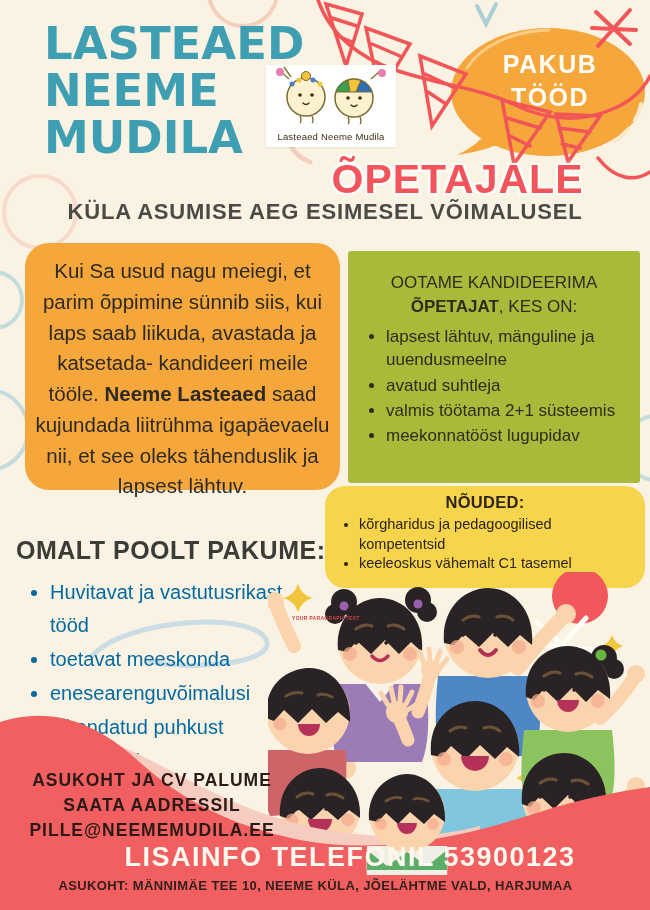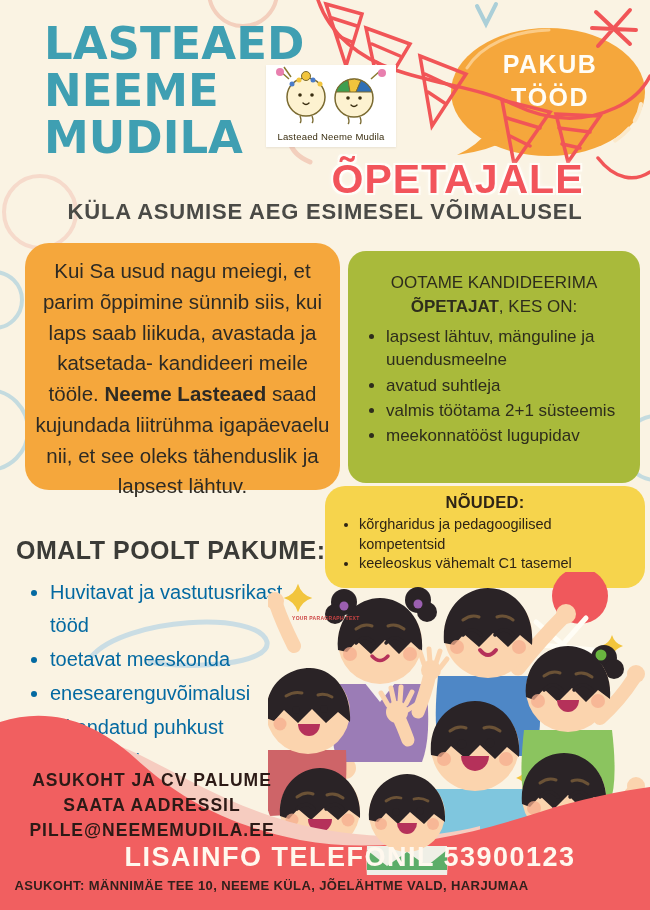--- a/index.html
+++ b/index.html
@@ -42,21 +42,21 @@
   .intro-box{
     left:25px;top:243px;width:315px;height:247px;z-index:5;
     background:#F5A73C;border-radius:24px;box-sizing:border-box;
     padding:13px 10px;text-align:center;
     font-size:20.5px;line-height:1.5;color:#2D2A24;font-weight:500;
   }
   .intro-box b{font-weight:800;}
   
   .cand-box{
     left:348px;top:251px;width:292px;height:232px;z-index:5;
-    background:#A9BA3B;border-radius:18px;box-sizing:border-box;
+    background:#A9BA3B;border-radius:3px;box-sizing:border-box;
     padding:20px 14px 0 14px;color:#2E2D1C;
   }
   .cand-title{text-align:center;font-size:17px;font-weight:500;line-height:1.4;}
   .cand-title b{font-weight:800;}
   .cand-box ul,.req-box ul{margin:6px 0 0 0;padding-left:24px;}
   .cand-box li{font-size:17px;font-weight:500;line-height:1.38;margin-bottom:2px;}
   
   .req-box{
     left:325px;top:486px;width:320px;height:102px;z-index:5;
     background:#F6D44C;border-radius:20px;box-sizing:border-box;
@@ -79,21 +79,21 @@
   .apply-block{
     left:22px;top:768px;width:260px;z-index:9;text-align:center;
     font-weight:800;font-size:17.5px;line-height:25px;letter-spacing:1px;color:#2C1A16;
   }
   .contact-line{
     left:110px;top:842px;width:480px;z-index:9;text-align:center;
     font-weight:800;font-size:27px;letter-spacing:1.5px;color:#FFF8EE;
   }
   .location-line{
     left:0;top:878px;width:543px;z-index:9;text-align:center;
-    font-weight:bold;font-size:13px;letter-spacing:.4px;color:#33201C;
+    font-weight:bold;font-size:13px;letter-spacing:.4px;color:#33201C;padding-left:44px;
   }
   .watermark{
     left:292px;top:615px;z-index:6;font-size:5px;color:#CC4444;letter-spacing:.3px;font-weight:bold;
   }
   .z1{z-index:1}.z3{z-index:3}.z6{z-index:6}.z7{z-index:7}.z8{z-index:8}
 </style>
 </head>
 <body>
 
 <div class="poster">

